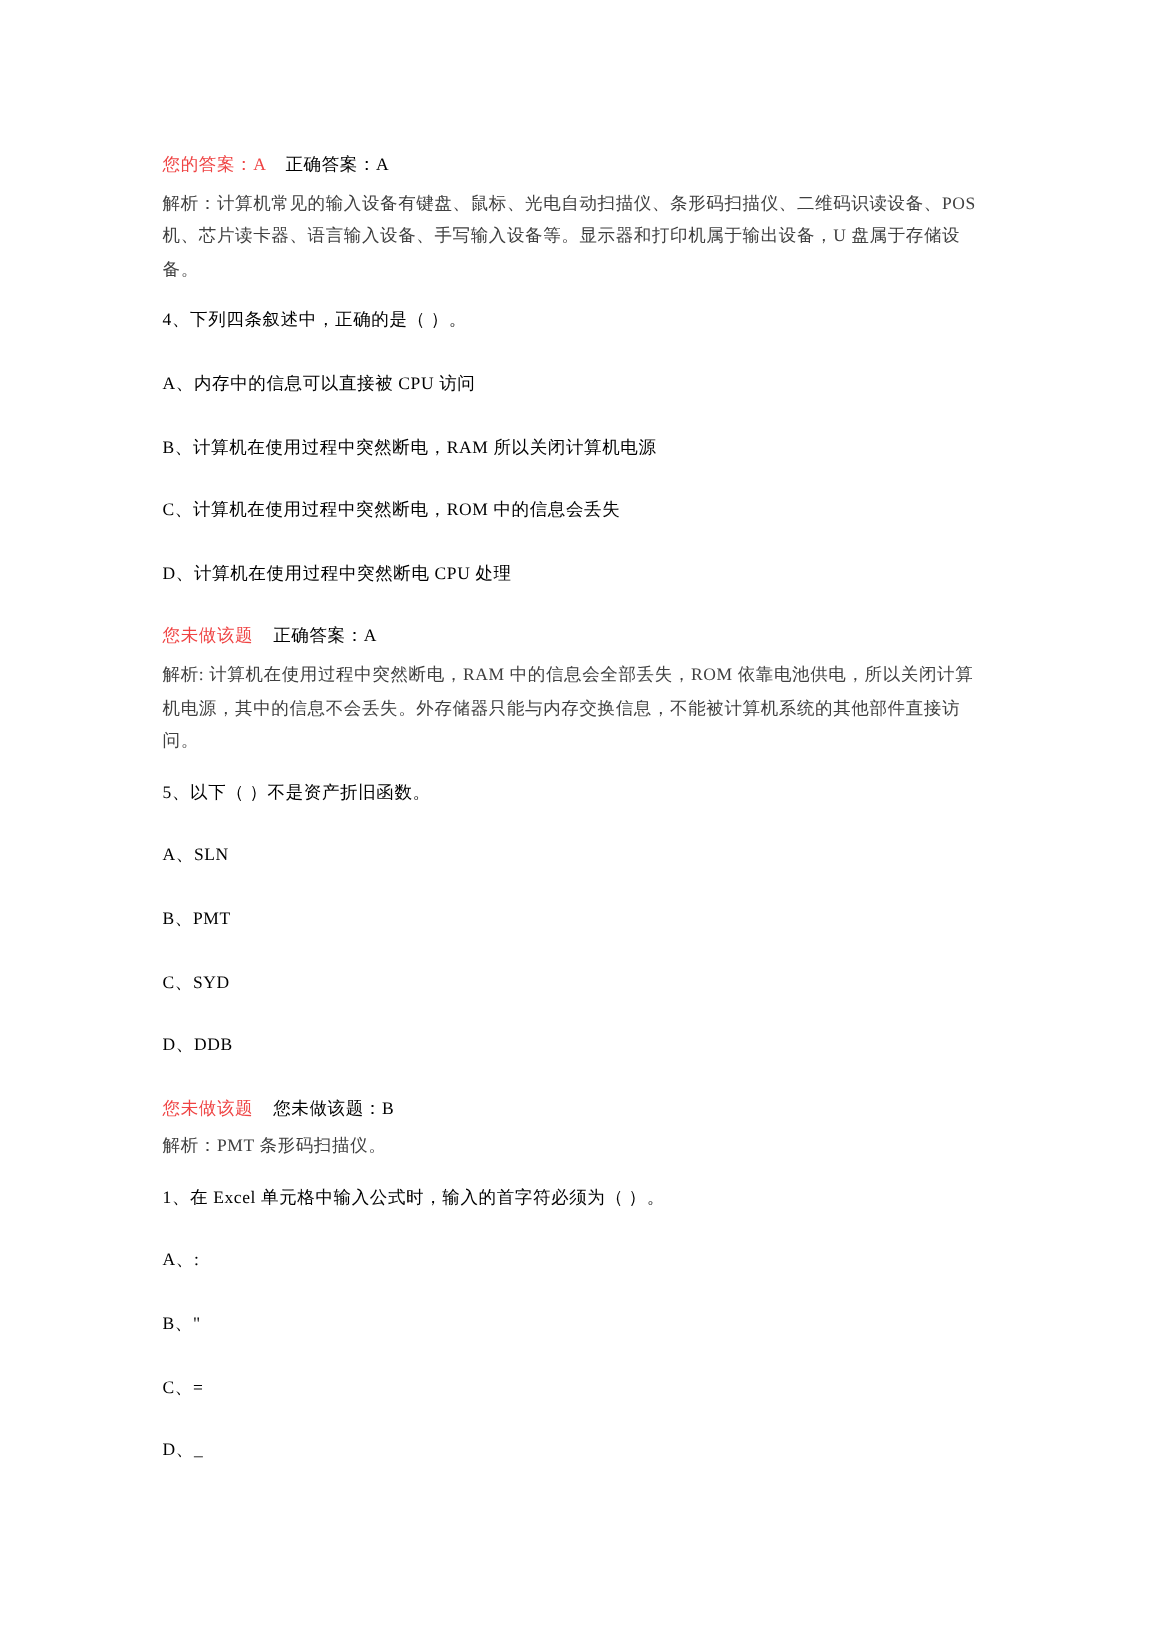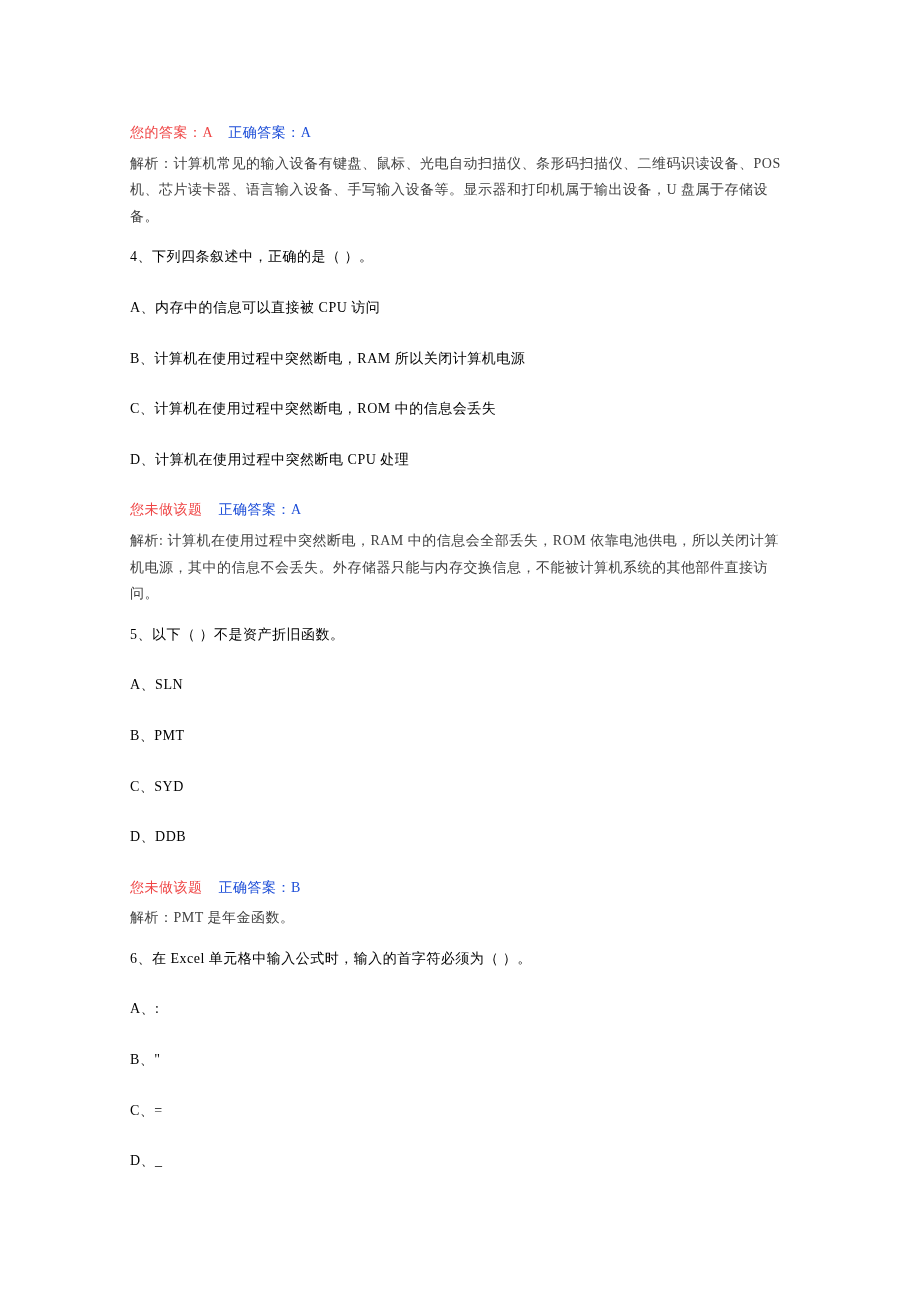--- a/index.html
+++ b/index.html
@@ -9,21 +9,21 @@
       margin: 0;
       padding: 120px 130px 60px 130px;
       width: 920px;
       box-sizing: border-box;
       line-height: 1.9;
       letter-spacing: 0.5px;
       color: #000000;
     }
     .answer-line { margin-bottom: 4px; }
     .blue { color: #ef4444; }
-    .red { color: #1d4ed8; }
+    .red { color: #000000; }
     .green { color: #404040; }
     .question { margin-top: 14px; margin-bottom: 24px; }
     .option { margin-bottom: 24px; }
     .explain-block { margin-top: 0; margin-bottom: 14px; }
   </style>
 </head>
 <body>
 
 <div class="answer-line">
   <span class="blue">您的答案：A</span>
@@ -51,23 +51,23 @@
 
 <div class="question">5、以下（  ）不是资产折旧函数。</div>
 <div class="option">A、SLN</div>
 <div class="option">B、PMT</div>
 <div class="option">C、SYD</div>
 <div class="option">D、DDB</div>
 
 <div class="answer-line">
   <span class="blue">您未做该题</span>
   &nbsp;&nbsp;
-  <span class="red">正确答案：B</span>
+  <span class="red">您未做该题：B</span>
 </div>
 <div class="explain-block green">
-  <span>解析：</span><span>PMT 是年金函数。</span>
+  <span>解析：</span><span>PMT 条形码扫描仪。</span>
 </div>
 
-<div class="question">6、在 Excel 单元格中输入公式时，输入的首字符必须为（  ）。</div>
+<div class="question">1、在 Excel 单元格中输入公式时，输入的首字符必须为（  ）。</div>
 <div class="option">A、:</div>
 <div class="option">B、"</div>
 <div class="option">C、=</div>
 <div class="option">D、_</div>
 
 </body></html>

